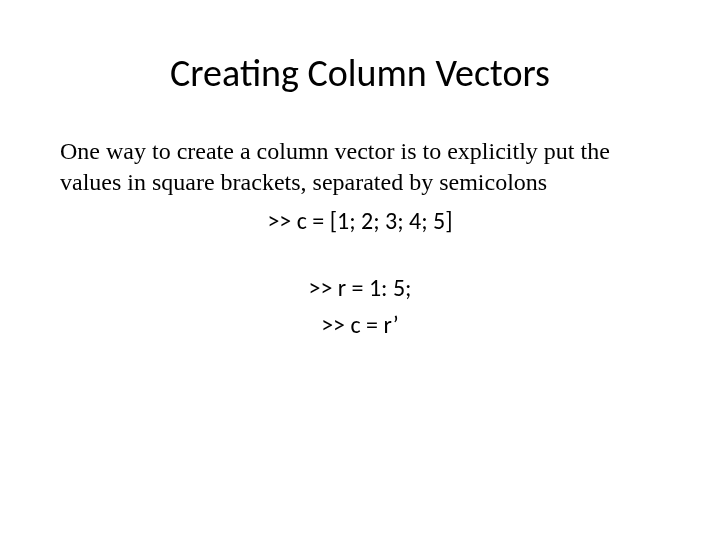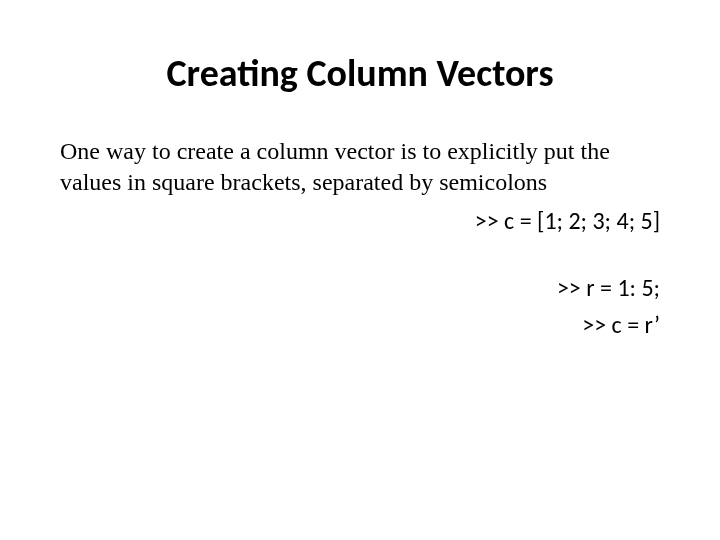--- a/index.html
+++ b/index.html
@@ -11,34 +11,34 @@
       width: 720px;
       height: 540px;
       background: #ffffff;
       font-family: Calibri, "Segoe UI", Arial, sans-serif;
       color: #000000;
       padding: 40px 60px;
       overflow: hidden;
     }
     .title {
       font-size: 38px;
-      font-weight: 700;
+      font-weight: 400;
       text-align: center;
       margin-bottom: 40px;
       margin-top: 10px;
     }
     .body-text {
       font-size: 24px;
       line-height: 1.3;
       margin-bottom: 8px;
       font-family: Liberation Serif, serif;
     }
     .code-line-center {
       font-size: 24px;
-      text-align: right;
+      text-align: center;
       margin-bottom: 8px;
     }
     .spacer {
       height: 30px;
     }
   </style>
 </head>
 <body>
 
 <h1 class="title">Creating Column Vectors</h1>

